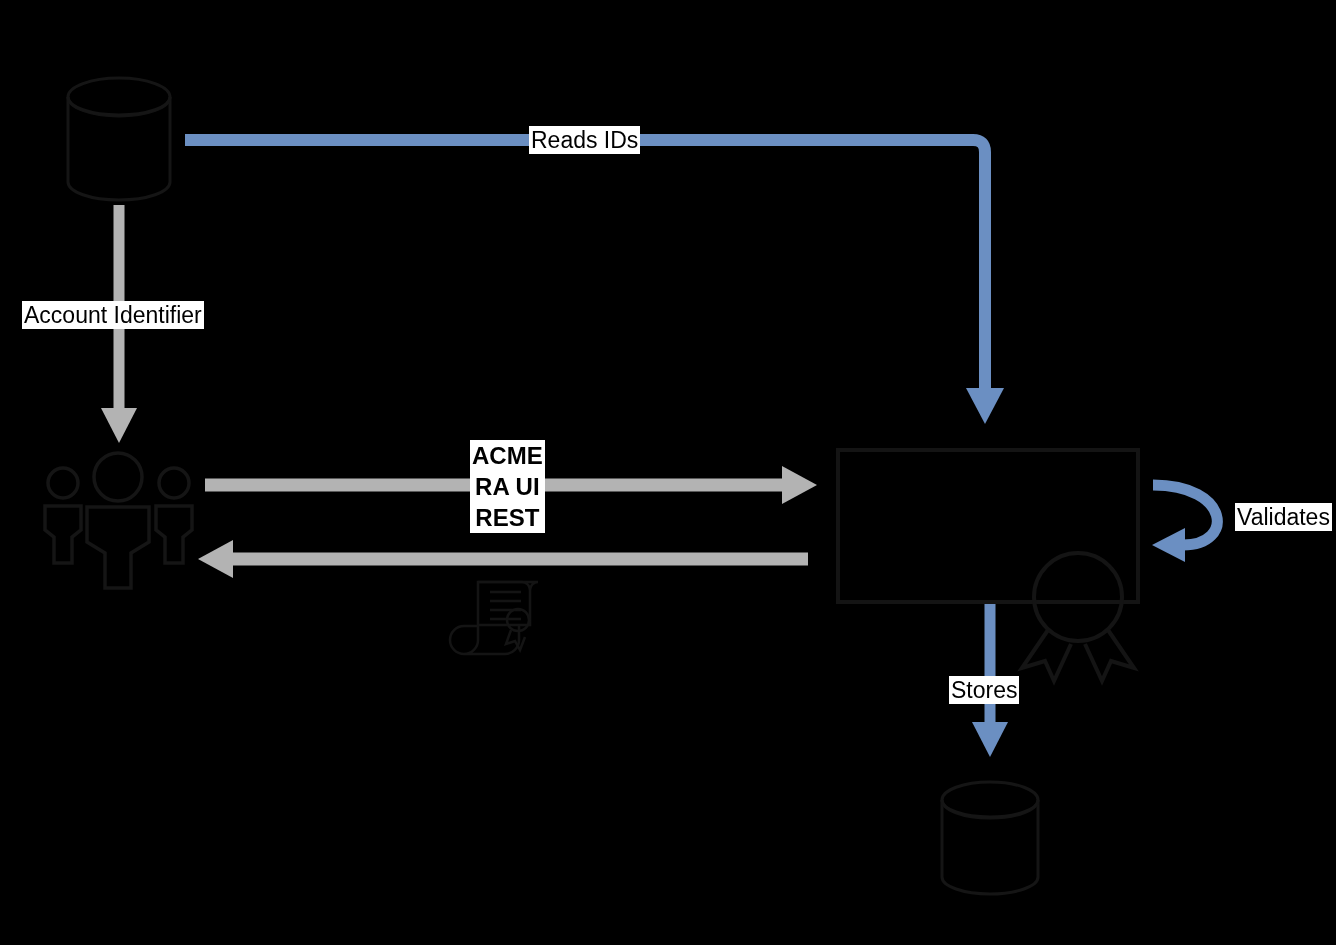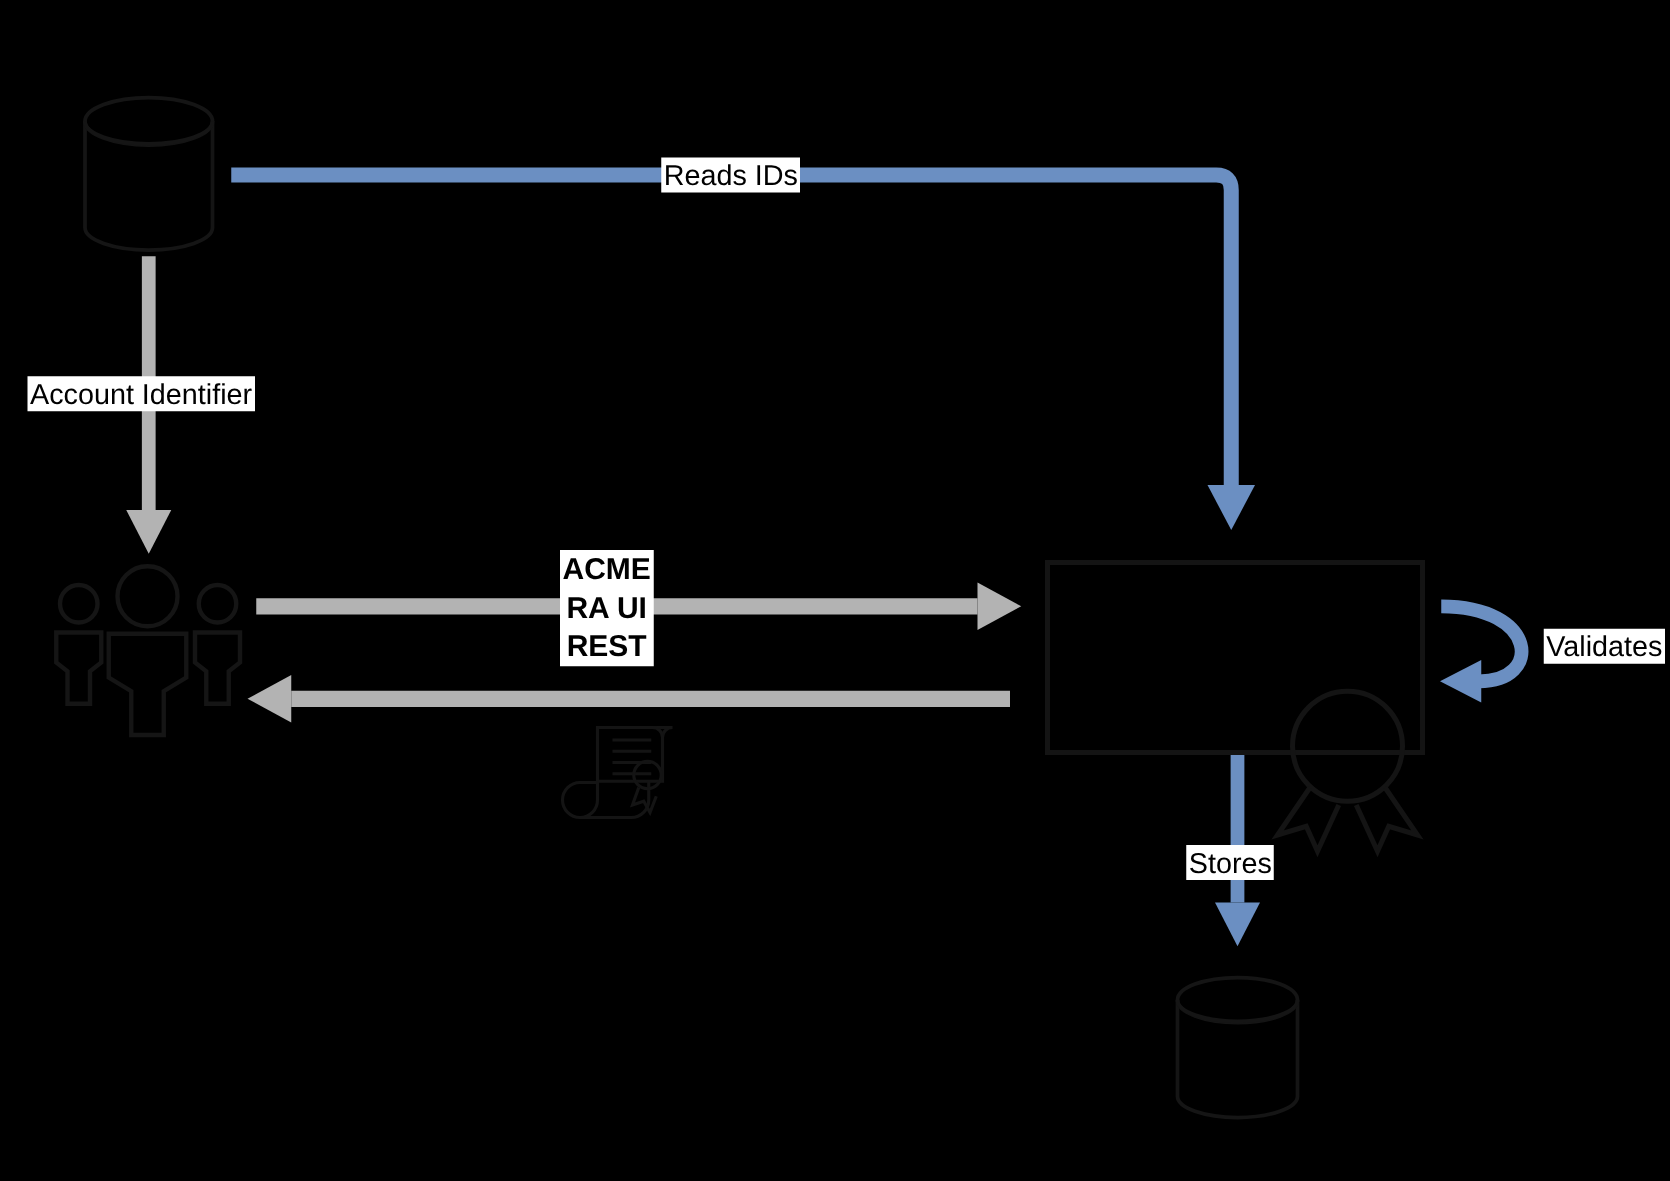--- a/index.html
+++ b/index.html
@@ -128,21 +128,21 @@
       <path d="M 942 800 L 942 877 A 48 17 0 0 0 1038 877 L 1038 800"></path>
       <ellipse cx="990" cy="800" rx="48" ry="18"></ellipse>
       <path d="M 942 800 A 48 17 0 0 0 1038 800"></path>
     </g>
   </svg>
 
   <div class="edge-label" style="left:529px; top:126px;">Reads IDs</div>
 
   <div class="edge-label" style="left:22px; top:301px;">Account Identifier</div>
 
-  <div class="edge-label bold" style="left:448px; top:440px;">
+  <div class="edge-label bold" style="left:470px; top:440px;">
     <div>ACME</div>
     <div>RA UI</div>
     <div>REST</div>
   </div>
 
   <div class="edge-label" style="left:1235px; top:503px;">Validates</div>
 
   <div class="edge-label" style="left:949px; top:676px;">Stores</div>
 
 </div>

